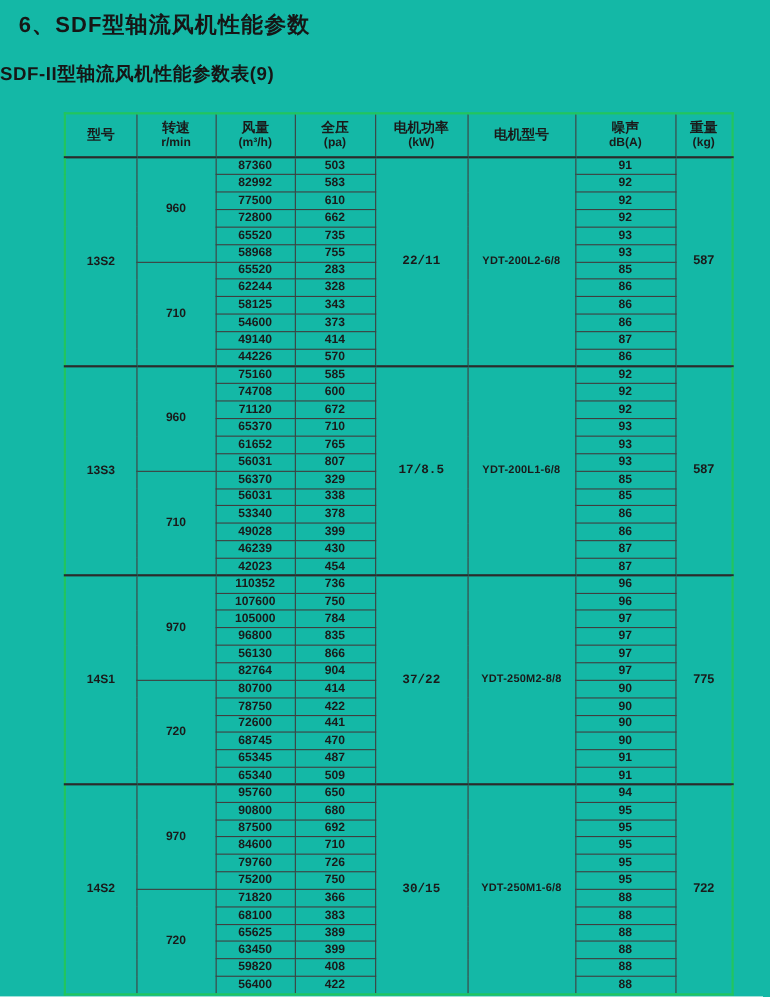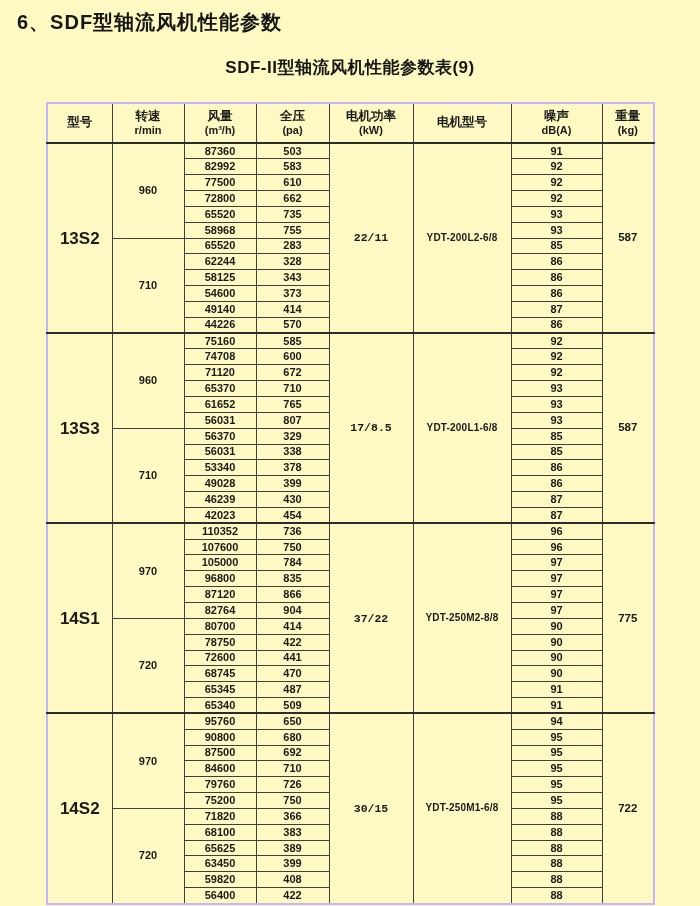--- a/index.html
+++ b/index.html
@@ -4,55 +4,54 @@
 <style>
   html, body {
     margin: 0;
     padding: 0;
     background: #ffffff;
   }
   .page {
     position: relative;
     width: 700px;
     height: 906px;
-    background: #fef9c3;
+    background: #14b8a6;
     font-family: "Liberation Sans", "DejaVu Sans", sans-serif;
     color: #1a1a1a;
     overflow: hidden;
   }
   .doc-title {
     position: absolute;
     left: 17px;
     top: 9px;
     font-size: 20px;
     font-weight: bold;
     letter-spacing: 1px;
     color: #161616;
     margin: 0;
   }
   .table-caption {
     position: absolute;
     left: 0;
     top: 56px;
     width: 100%;
-    text-align: center;
     font-size: 17px;
     font-weight: bold;
     letter-spacing: 0.5px;
     color: #161616;
     margin: 0;
   }
   table.perf {
     position: absolute;
-    left: 46px;
+    left: 58px;
     top: 102px;
     width: 607px;
     border-collapse: collapse;
     table-layout: fixed;
-    border: 2px solid #c4b5fd;
+    border: 2px solid #22c55e;
   }
   table.perf th, table.perf td {
     border: 1px solid #3f3f3f;
     padding: 0;
     text-align: center;
     vertical-align: middle;
     font-weight: bold;
     color: #1a1a1a;
     overflow: hidden;
     white-space: nowrap;
@@ -62,21 +61,21 @@
   th .hl1 {
     font-size: 12.5px;
     line-height: 1.25;
   }
   th .hl2 {
     font-size: 11px;
     line-height: 1.15;
   }
   th .hl2:empty { display: none; }
   td { font-size: 11px; line-height: 1; }
-  td.model-cell { font-size: 17px; }
+  td.model-cell { font-size: 11px; }
   td.speed-cell { font-size: 11px; }
   td.power-cell { font-size: 11.5px; font-family: Liberation Mono, monospace; }
   td.motor-cell { font-size: 10px; letter-spacing: 0.2px; margin-left: 28px; }
   td.weight-cell { font-size: 11.5px; }
   tr.group-start td { border-top: 2px solid #2b2b2b; }
 </style>
 </head>
 <body>
 
 <div class="page">
@@ -284,21 +283,21 @@
           <td class="flow-cell">105000</td>
           <td class="pressure-cell">784</td>
           <td class="noise-cell">97</td>
         </tr>
         <tr>
           <td class="flow-cell">96800</td>
           <td class="pressure-cell">835</td>
           <td class="noise-cell">97</td>
         </tr>
         <tr>
-          <td class="flow-cell">87120</td>
+          <td class="flow-cell">56130</td>
           <td class="pressure-cell">866</td>
           <td class="noise-cell">97</td>
         </tr>
         <tr>
           <td class="flow-cell">82764</td>
           <td class="pressure-cell">904</td>
           <td class="noise-cell">97</td>
         </tr>
         <tr>
           <td class="speed-cell" rowspan="6">720</td>

